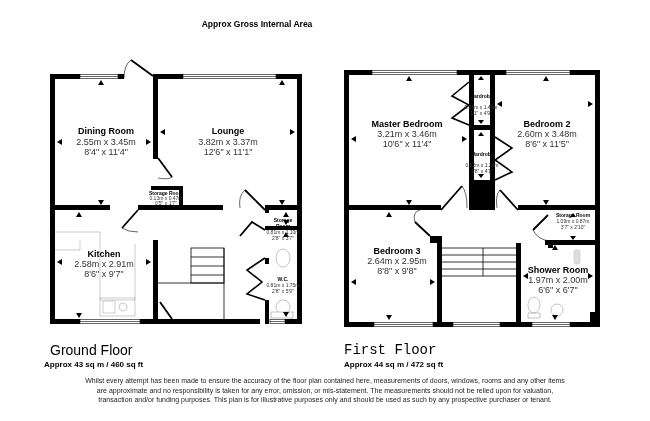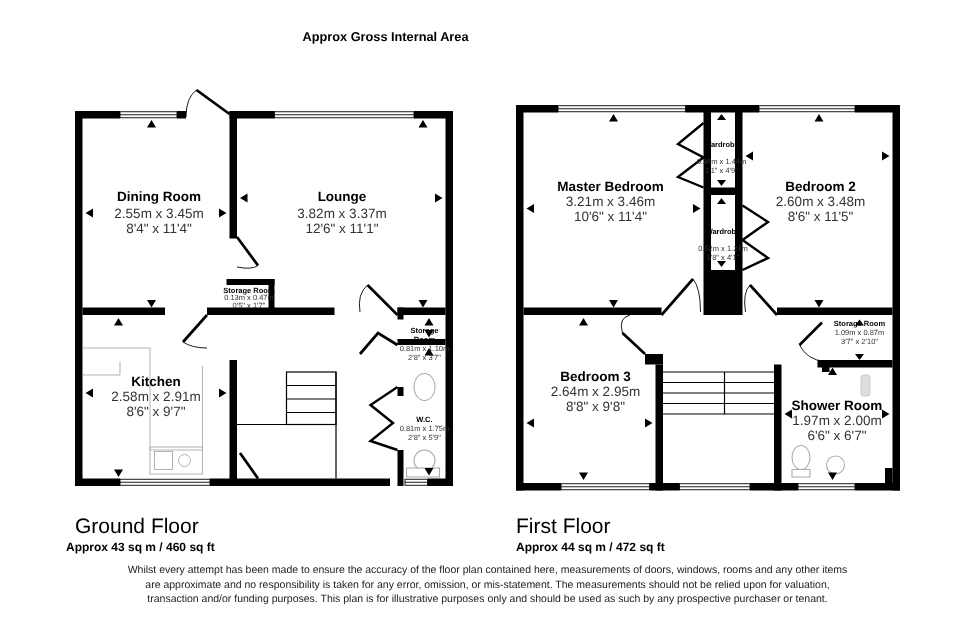--- a/index.html
+++ b/index.html
@@ -279,16 +279,16 @@
 
       <text class="sn" x="573" y="217">Storage Room</text>
       <text class="sd" x="573" y="223">1.09m x 0.87m</text>
       <text class="sd" x="573" y="229">3'7" x 2'10"</text>
     </g>
   </g>
 </svg>
 
 <div class="floor-title" style="left:50px; top:342px;">Ground Floor</div>
 <div class="floor-area" style="left:44px; top:360px;">Approx 43 sq m / 460 sq ft</div>
-<div class="floor-title" style="left:344px; top:342px;">First Floor</div>
+<div class="floor-title" style="left:344px; top:342px;font-family:Liberation Mono, monospace;">First Floor</div>
 <div class="floor-area" style="left:344px; top:360px;">Approx 44 sq m / 472 sq ft</div>
 
 <div class="disclaimer">Whilst every attempt has been made to ensure the accuracy of the floor plan contained here, measurements of doors, windows, rooms and any other items are approximate and no responsibility is taken for any error, omission, or mis-statement. The measurements should not be relied upon for valuation, transaction and/or funding purposes. This plan is for illustrative purposes only and should be used as such by any prospective purchaser or tenant.</div>
 
 </body></html>

